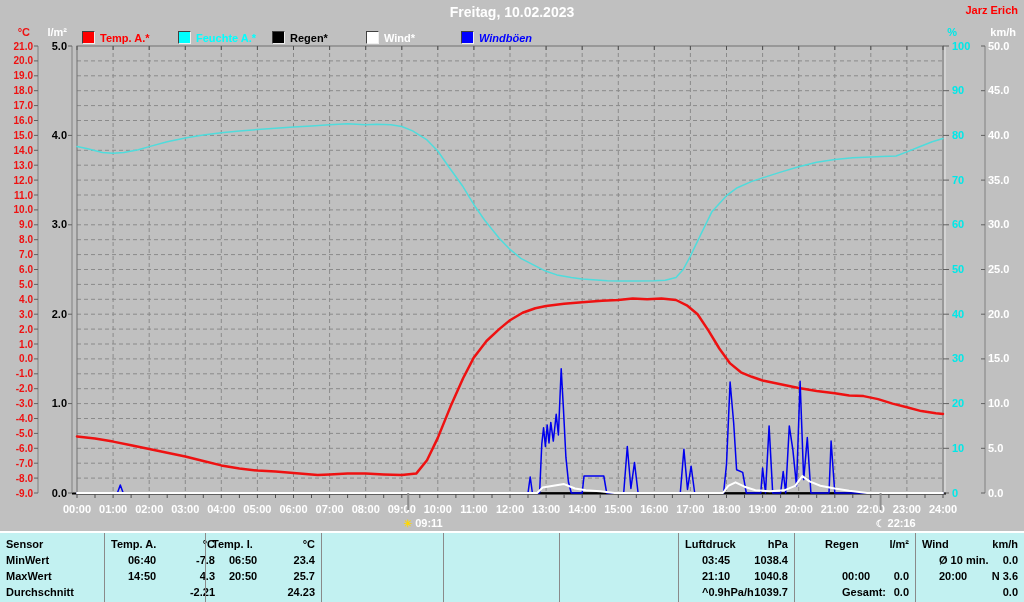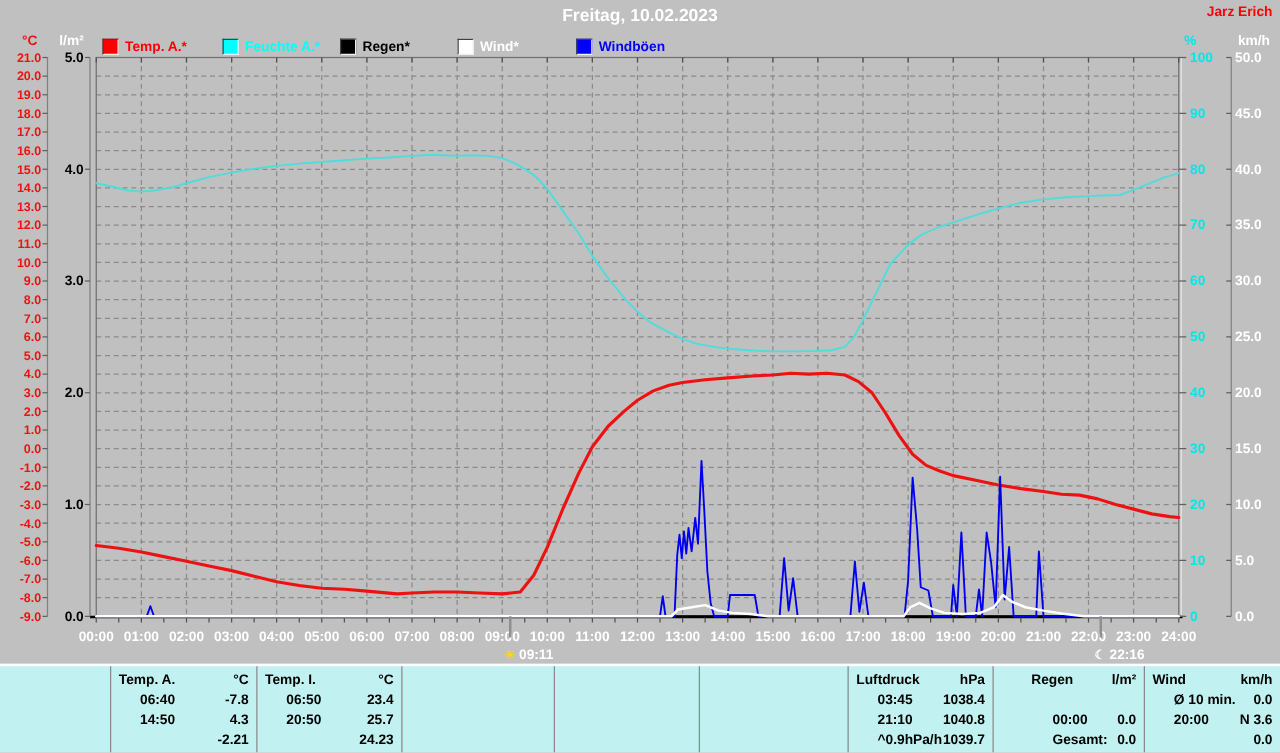--- a/index.html
+++ b/index.html
@@ -38,21 +38,21 @@
       <div class="legend-item" style="left: 272px;">
         <span class="legend-swatch" style="background: rgb(0, 0, 0);"></span>
         <span style="color: rgb(0, 0, 0);">Regen*</span>
       </div>
       <div class="legend-item" style="left: 366px; justify-content: center;">
         <span class="legend-swatch" style="background: rgb(255, 255, 255);"></span>
         <span style="color: rgb(255, 255, 255);">Wind*</span>
       </div>
       <div class="legend-item" style="left: 461px;">
         <span class="legend-swatch" style="background: rgb(0, 0, 255);"></span>
-        <span style="color: rgb(0, 0, 255);">Windböen</span>
+        <span style="color: rgb(0, 0, 255); font-style: italic;">Windböen</span>
       </div>
     </div>
   <svg id="chart" width="1024" height="530">
       <g>
         <line x1="77" y1="478.1" x2="943" y2="478.1" stroke="#8a8a8a" stroke-dasharray="4 3"></line>
         <line x1="77" y1="463.2" x2="943" y2="463.2" stroke="#8a8a8a" stroke-dasharray="4 3"></line>
         <line x1="77" y1="448.3" x2="943" y2="448.3" stroke="#8a8a8a" stroke-dasharray="4 3"></line>
         <line x1="77" y1="433.4" x2="943" y2="433.4" stroke="#8a8a8a" stroke-dasharray="4 3"></line>
         <line x1="77" y1="418.5" x2="943" y2="418.5" stroke="#8a8a8a" stroke-dasharray="4 3"></line>
         <line x1="77" y1="403.6" x2="943" y2="403.6" stroke="#8a8a8a" stroke-dasharray="4 3"></line>
@@ -356,21 +356,39 @@
         <text x="412.2" y="527" fill="#ffd800" font-size="10" text-anchor="end">☀</text>
         <text x="415.2" y="527" fill="#ffffff" font-size="11" font-weight="bold" text-anchor="start">09:11</text>
       </g>
       <g>
         <line x1="880.6" y1="493" x2="880.6" y2="510" stroke="#8f8f8f" stroke-width="2"></line>
         <text x="884.6" y="527" fill="#ffffff" font-size="10" text-anchor="end">☾</text>
         <text x="887.6" y="527" fill="#ffffff" font-size="11" font-weight="bold" text-anchor="start">22:16</text>
       </g>
     </svg>
   <div id="wtable" class="wtable">
-      <div class="wcol" style="left: 88px; width: 117px;">
+      <div class="wcol first" style="left: 0px; width: 88px;">
+        <div class="wrow">
+          <span class="hd">Sensor</span>
+          <span></span>
+        </div>
+        <div class="wrow">
+          <span class="hd">MinWert</span>
+          <span></span>
+        </div>
+        <div class="wrow">
+          <span class="hd">MaxWert</span>
+          <span></span>
+        </div>
+        <div class="wrow">
+          <span class="hd">Durchschnitt</span>
+          <span></span>
+        </div>
+      </div>
+      <div class="wcol" style="left: 104px; width: 117px;">
         <div class="wrow">
           <span class="hd">Temp. A.</span>
           <span>°C</span>
         </div>
         <div class="wrow">
           <span class="lv">06:40</span>
           <span>-7.8</span>
         </div>
         <div class="wrow">
           <span class="lv">14:50</span>

